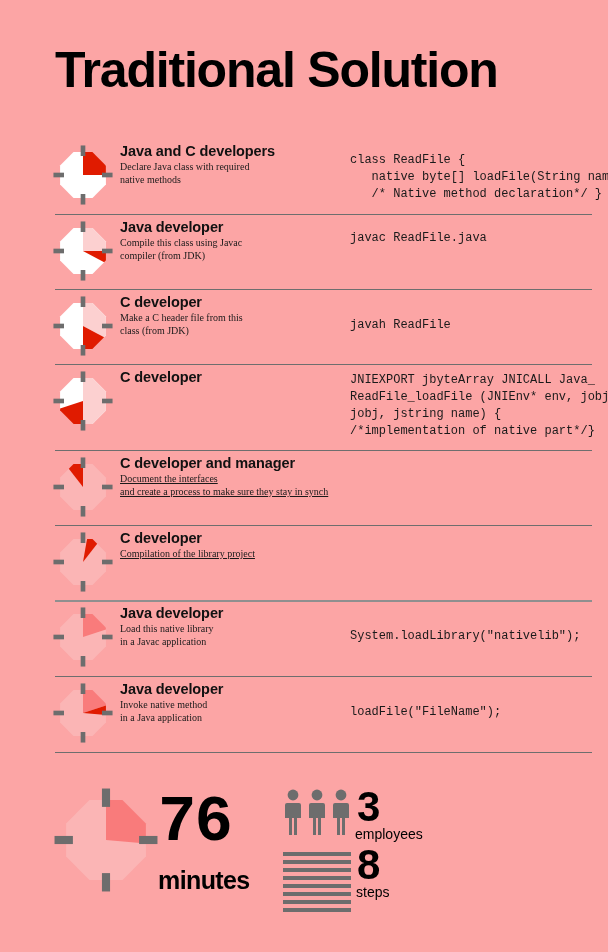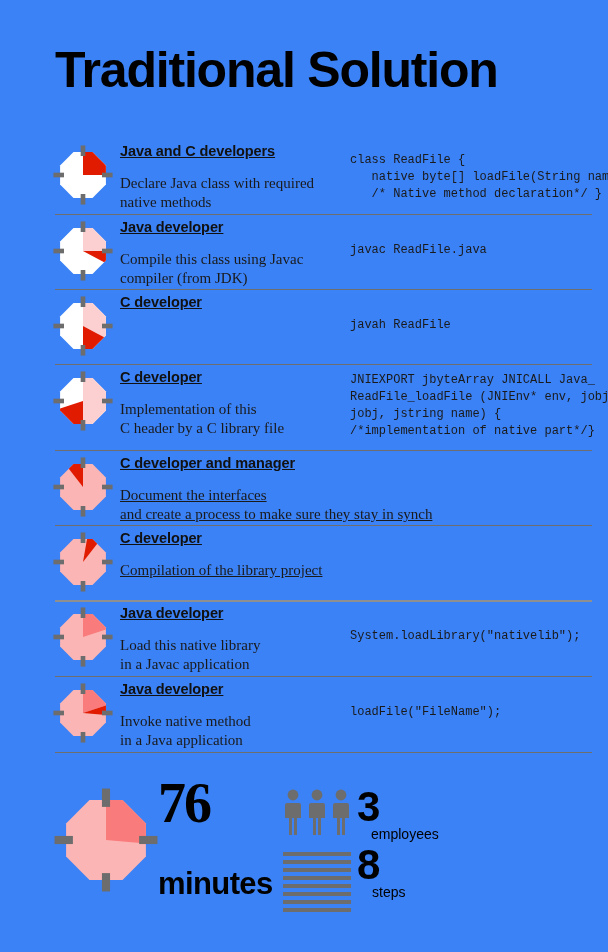--- a/index.html
+++ b/index.html
@@ -11,21 +11,21 @@
     width: 608px;
     height: 952px;
     position: relative;
     font-family: "Liberation Sans", sans-serif;
     overflow: hidden;
   }
   .page {
     position: relative;
     width: 608px;
     height: 952px;
-    background: #3b82f6;
+    background: #fca5a5;
   }
 
   
   .title {
     position: absolute;
     left: 55px;
     top: 44px;
     font-family: "Liberation Sans", sans-serif;
     font-weight: bold;
     font-size: 50px;
@@ -76,28 +76,27 @@
     width: 225px;
   }
   .step-role {
     font-family: "Liberation Sans", sans-serif;
     font-weight: bold;
     font-size: 14.5px;
     color: #111111;
     line-height: 1.25;
     letter-spacing: -0.1px;
     white-space: nowrap;
-    text-decoration: underline;
   }
   .step-desc {
     font-family: "Liberation Serif", serif;
-    font-size: 15px;
+    font-size: 10px;
     color: #1a1a1a;
     line-height: 1.28;
-    margin-top: 14px;
+    margin-top: 1px;
     white-space: pre-line;
   }
   .step-desc.wide { width: 400px; text-decoration: underline; }
 
   .step-code {
     position: absolute;
     left: 350px;
     font-family: "Liberation Mono", monospace;
     font-size: 12px;
     color: #1a1a1a;
@@ -114,35 +113,35 @@
     height: 182px;
   }
   .big-clock {
     position: absolute;
     left: 52px;
     top: 16px;
   }
   .big-number {
     position: absolute;
     left: 158px;
-    top: 8px;
-    font-family: Liberation Serif, serif;
-    font-weight: bold;
-    font-size: 56px;
+    top: 24px;
+    font-family: Liberation Mono, monospace;
+    font-weight: bold;
+    font-size: 64px;
     line-height: 0.92;
     letter-spacing: -2px;
     color: #000;
   }
   .big-unit {
     position: absolute;
     left: 158px;
     top: 96px;
     font-family: "Liberation Sans", sans-serif;
     font-weight: bold;
-    font-size: 31px;
+    font-size: 25px;
     letter-spacing: -0.6px;
     color: #000;
   }
 
   .stat-people {
     position: absolute;
     left: 283px;
     top: 18px;
   }
   .stat-num {
@@ -152,21 +151,20 @@
     font-size: 42px;
     line-height: 1;
     letter-spacing: -1px;
     color: #000;
   }
   .stat-label {
     position: absolute;
     font-family: "Liberation Sans", sans-serif;
     font-size: 14px;
     color: #000;
-    margin-left: 16px;
   }
   .people-num { left: 357px; top: 16px; }
   .people-label { left: 355px; top: 56px; }
   .steps-num { left: 357px; top: 74px; }
   .steps-label { left: 356px; top: 114px; text-align: right; }
 
   .bars { position: absolute; left: 283px; top: 82px; }
   .bar {
     width: 68px;
     height: 4px;
@@ -220,55 +218,55 @@
             <rect x="50.003" y="28.675" width="10.540000000000001" height="4.6499999999999995" fill="#6d6d6d"></rect>
             <rect x="28.675" y="50.003" width="4.6499999999999995" height="10.540000000000001" fill="#6d6d6d"></rect>
             <rect x="1.456999999999999" y="28.675" width="10.540000000000001" height="4.6499999999999995" fill="#6d6d6d"></rect>
           </svg>
         </div>
         <div class="step-text">
           <div class="step-role">Java developer</div>
           <div class="step-desc">Compile this class using Javac
 compiler (from JDK)</div>
         </div>
-        <div class="step-code" style="top: 28px;">javac ReadFile.java</div>
+        <div class="step-code" style="top: 16px;">javac ReadFile.java</div>
       </div>
       <div class="step-row" style="position: absolute; top: 151px; left: 0px; height: 76px;">
         <div class="clock-wrap">
           <svg width="62" height="62" viewBox="0 0 62 62">
             <polygon points="40.49,8.09 53.91,21.51 53.91,40.49 40.49,53.91 21.51,53.91 8.09,40.49 8.09,21.51 21.51,8.09" fill="#ffffff"></polygon>
             <path d="M 31.00 31.00 L 31.00 8.09 L 40.49 8.09 L 53.91 21.51 L 53.91 40.49 L 52.15 42.25 Z" fill="#fcd0d0"></path>
             <path d="M 31.00 31.00 L 52.15 42.25 L 40.49 53.91 L 31.00 53.91 Z" fill="#e01b00"></path>
             <rect x="28.675" y="1.456999999999999" width="4.6499999999999995" height="10.540000000000001" fill="#6d6d6d"></rect>
             <rect x="50.003" y="28.675" width="10.540000000000001" height="4.6499999999999995" fill="#6d6d6d"></rect>
             <rect x="28.675" y="50.003" width="4.6499999999999995" height="10.540000000000001" fill="#6d6d6d"></rect>
             <rect x="1.456999999999999" y="28.675" width="10.540000000000001" height="4.6499999999999995" fill="#6d6d6d"></rect>
           </svg>
         </div>
         <div class="step-text">
           <div class="step-role">C developer</div>
+          <div class="step-desc">Make a C header file from this
+class (from JDK)</div>
         </div>
         <div class="step-code" style="top: 28px;">javah ReadFile</div>
       </div>
       <div class="step-row" style="position: absolute; top: 226px; left: 0px; height: 76px;">
         <div class="clock-wrap">
           <svg width="62" height="62" viewBox="0 0 62 62">
             <polygon points="40.49,8.09 53.91,21.51 53.91,40.49 40.49,53.91 21.51,53.91 8.09,40.49 8.09,21.51 21.51,8.09" fill="#ffffff"></polygon>
             <path d="M 31.00 31.00 L 31.00 8.09 L 40.49 8.09 L 53.91 21.51 L 53.91 40.49 L 40.49 53.91 L 31.00 53.91 Z" fill="#fcd0d0"></path>
             <path d="M 31.00 31.00 L 31.00 53.91 L 21.51 53.91 L 8.09 40.49 L 8.09 38.44 Z" fill="#e01b00"></path>
             <rect x="28.675" y="1.456999999999999" width="4.6499999999999995" height="10.540000000000001" fill="#6d6d6d"></rect>
             <rect x="50.003" y="28.675" width="10.540000000000001" height="4.6499999999999995" fill="#6d6d6d"></rect>
             <rect x="28.675" y="50.003" width="4.6499999999999995" height="10.540000000000001" fill="#6d6d6d"></rect>
             <rect x="1.456999999999999" y="28.675" width="10.540000000000001" height="4.6499999999999995" fill="#6d6d6d"></rect>
           </svg>
         </div>
         <div class="step-text">
           <div class="step-role">C developer</div>
-          <div class="step-desc">Implementation of this
-C header by a C library file</div>
         </div>
         <div class="step-code" style="top: 8px;">JNIEXPORT jbyteArray JNICALL Java_
 ReadFile_loadFile (JNIEnv* env, jobject
 jobj, jstring name) {
 /*implementation of native part*/}</div>
       </div>
       <div class="step-row" style="position: absolute; top: 312px; left: 0px; height: 58px; padding-left: 46px;">
         <div class="clock-wrap">
           <svg width="62" height="62" viewBox="0 0 62 62">
             <polygon points="40.49,8.09 53.91,21.51 53.91,40.49 40.49,53.91 21.51,53.91 8.09,40.49 8.09,21.51 21.51,8.09" fill="#fbb5b5"></polygon>

